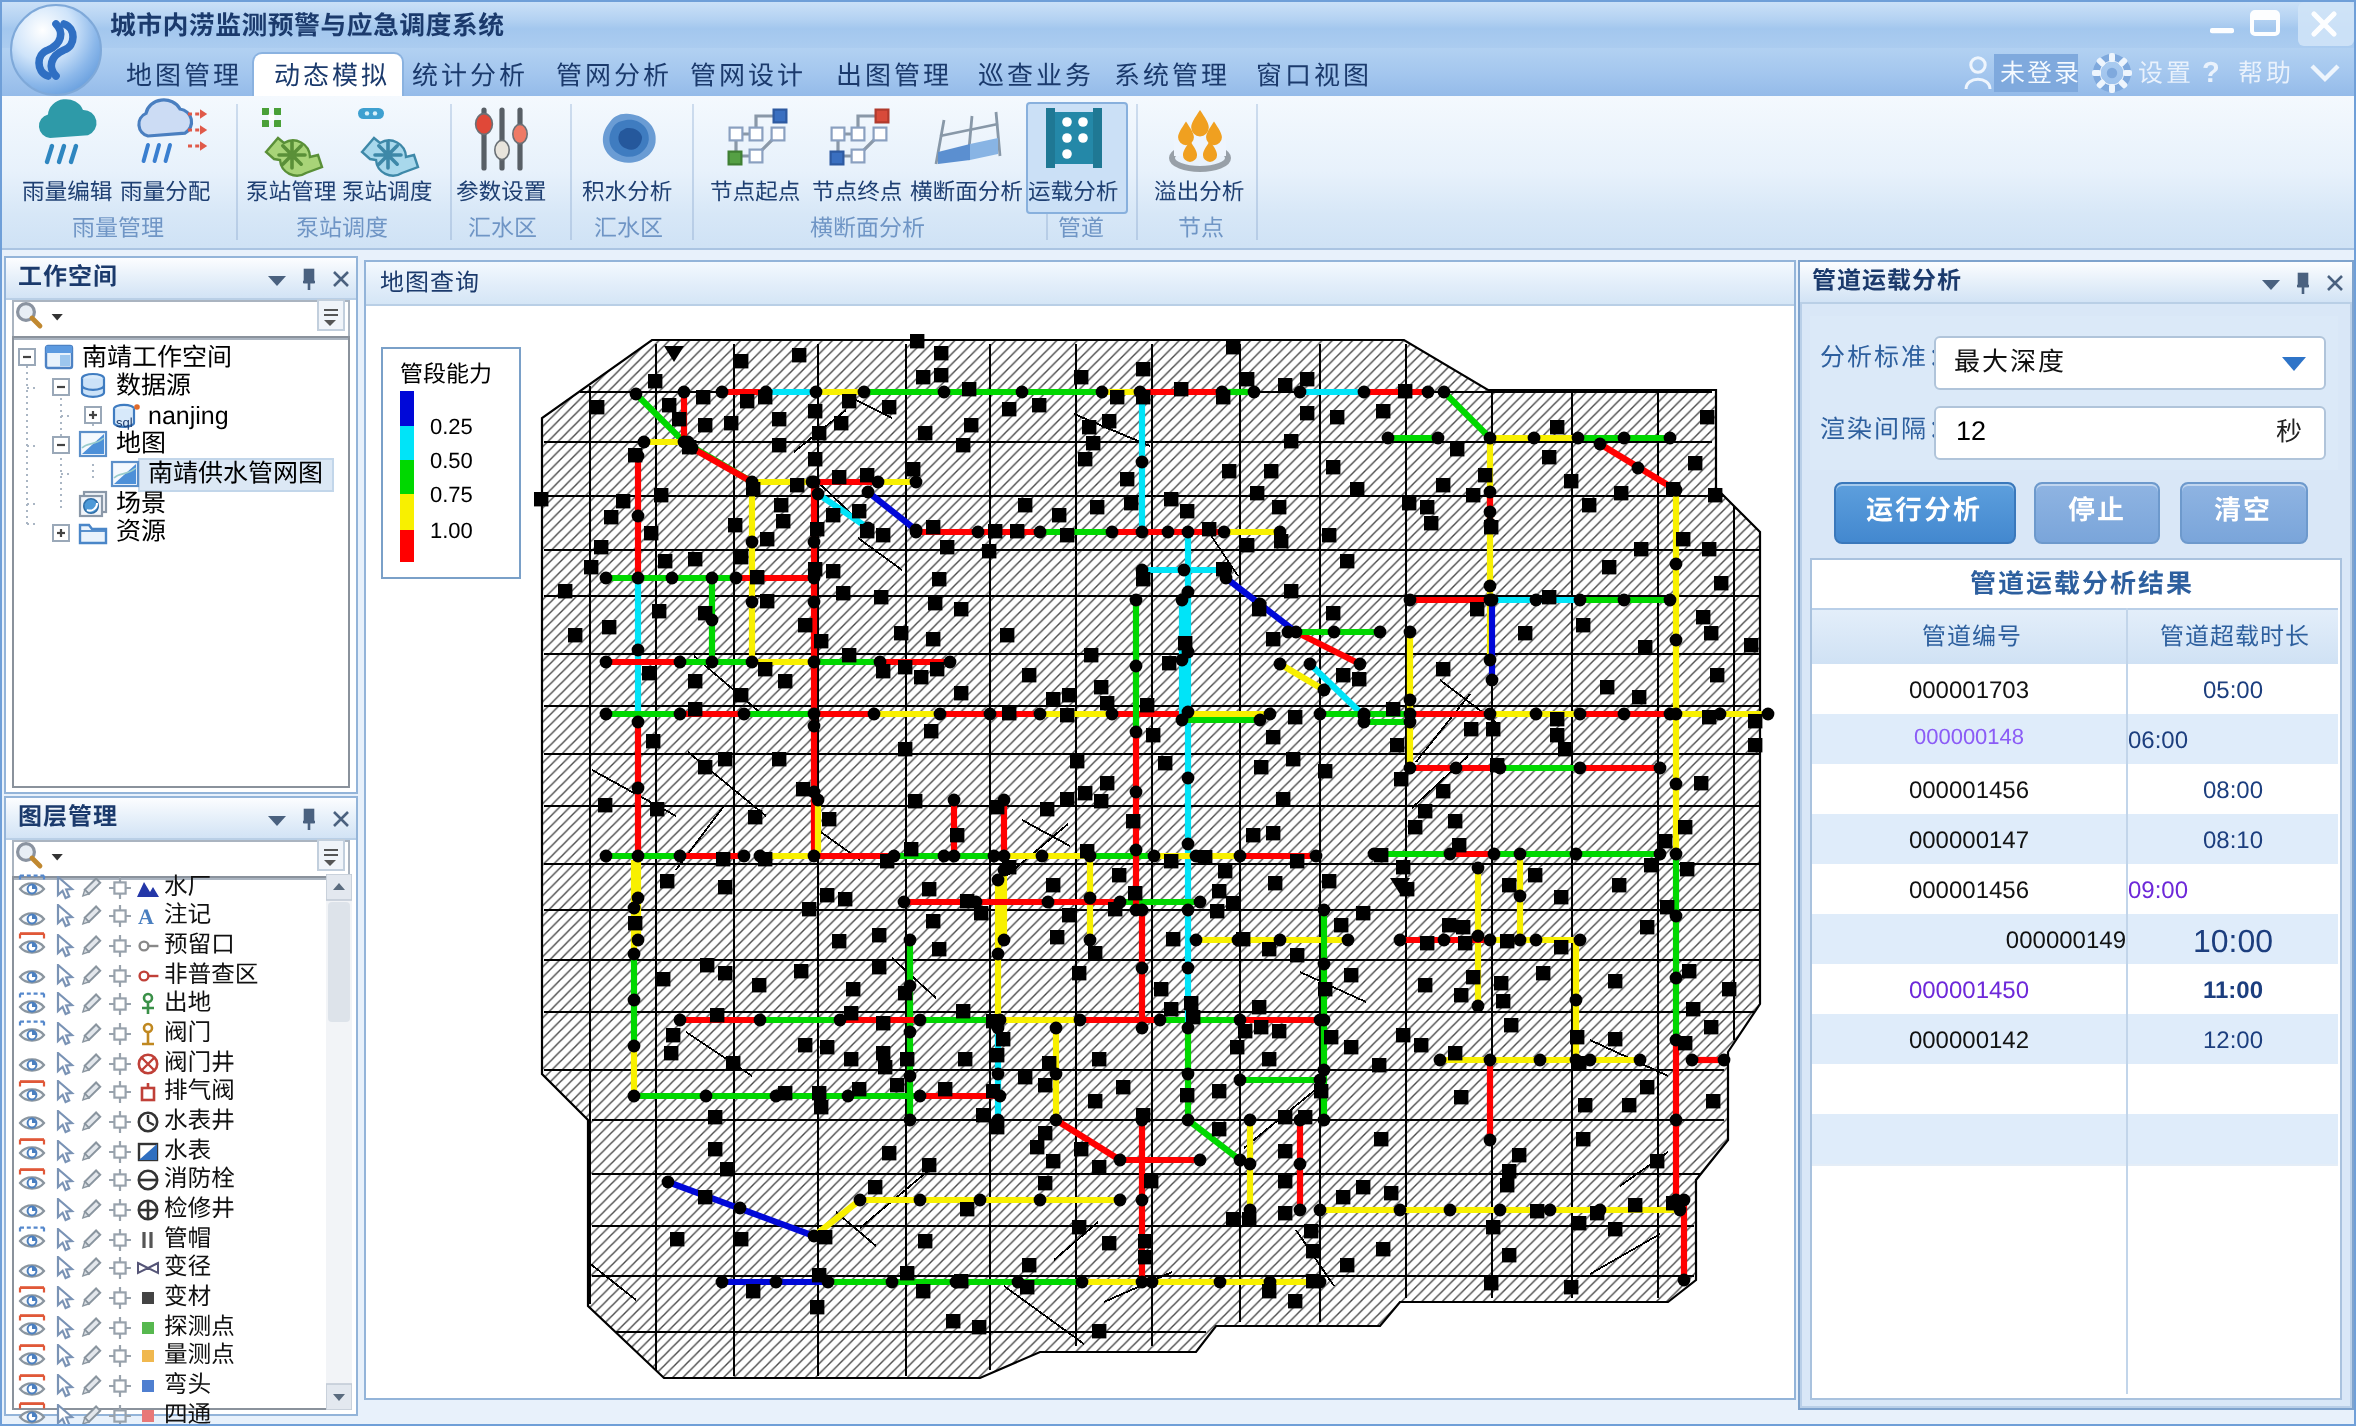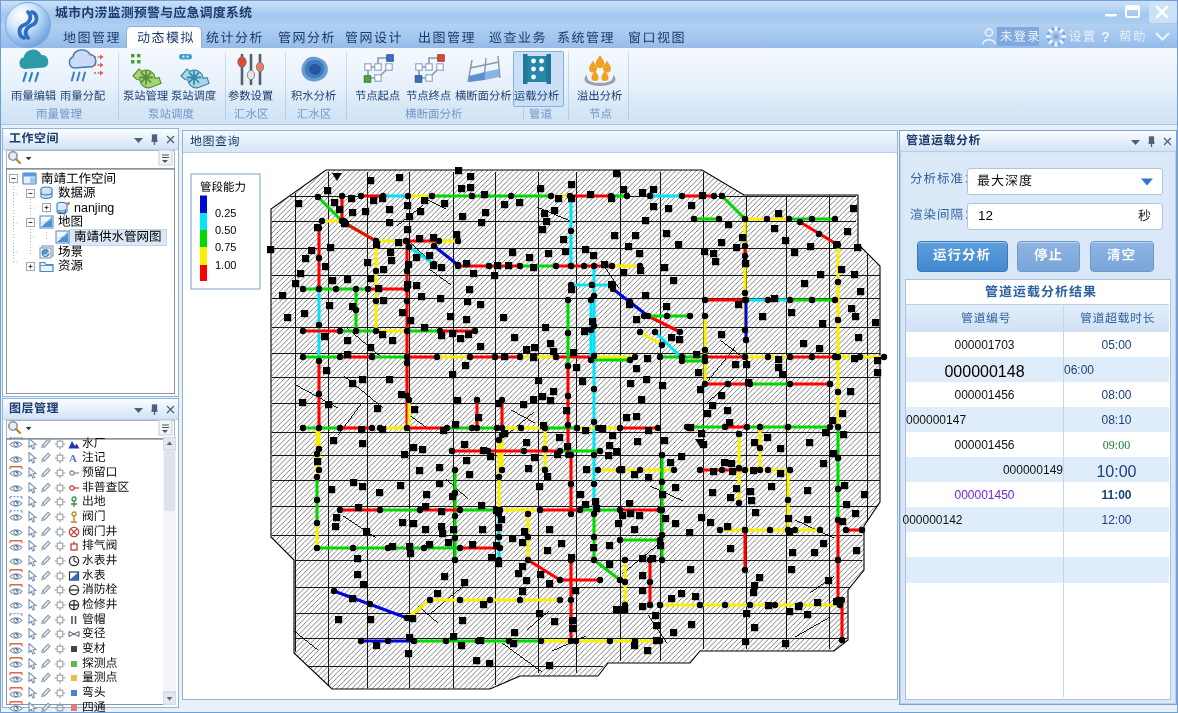--- a/index.html
+++ b/index.html
@@ -2238,39 +2238,39 @@
       <use href="#g69" x="3125"></use>
       <use href="#g146" x="4167"></use>
       <use href="#g147" x="5208"></use>
     </g>
   </svg>
 <div class="abs" style="left:1063px;top:304px;width:1px;height:393px;background:#c2d5ea;"></div>
 <div class="abs" style="left:906px;top:332px;width:263px;height:25px;background:#ffffff;border-bottom:1px solid #e4edf7;"></div>
 <div class="abs" style="left:906px;top:338px;width:157px;text-align:center;font-size:12px;color:#111;">000001703</div>
 <div class="abs" style="left:1064px;top:338px;width:105px;text-align:center;font-size:12px;color:#1c3e7e;">05:00</div>
 <div class="abs" style="left:906px;top:357px;width:263px;height:25px;background:#dfecfa;border-bottom:1px solid #e4edf7;"></div>
-<div class="abs" style="left:906px;top:363px;width:157px;text-align:center;font-size:16px;color:#000000;">000000148</div>
+<div class="abs" style="left:906px;top:363px;width:157px;text-align:center;font-size:11px;color:#8b5cf6;">000000148</div>
 <div class="abs" style="left:1064px;top:363px;width:105px;text-align:left;font-size:12px;color:#1c3e7e;">06:00</div>
 <div class="abs" style="left:906px;top:382px;width:263px;height:25px;background:#ffffff;border-bottom:1px solid #e4edf7;"></div>
 <div class="abs" style="left:906px;top:388px;width:157px;text-align:center;font-size:12px;color:#111;">000001456</div>
 <div class="abs" style="left:1064px;top:388px;width:105px;text-align:center;font-size:12px;color:#1c3e7e;">08:00</div>
 <div class="abs" style="left:906px;top:407px;width:263px;height:25px;background:#dfecfa;border-bottom:1px solid #e4edf7;"></div>
-<div class="abs" style="left:906px;top:413px;width:157px;font-size:12px;color:#111;">000000147</div>
+<div class="abs" style="left:906px;top:413px;width:157px;text-align:center;font-size:12px;color:#111;">000000147</div>
 <div class="abs" style="left:1064px;top:413px;width:105px;text-align:center;font-size:12px;color:#1c3e7e;">08:10</div>
 <div class="abs" style="left:906px;top:432px;width:263px;height:25px;background:#ffffff;border-bottom:1px solid #e4edf7;"></div>
 <div class="abs" style="left:906px;top:438px;width:157px;text-align:center;font-size:12px;color:#111;">000001456</div>
-<div class="abs" style="left:1064px;top:438px;width:105px;text-align:center;font-size:12px;color:#15803d;font-family:Liberation Serif, serif;">09:00</div>
+<div class="abs" style="left:1064px;top:438px;width:105px;text-align:left;font-size:12px;color:#6d28d9;">09:00</div>
 <div class="abs" style="left:906px;top:457px;width:263px;height:25px;background:#dfecfa;border-bottom:1px solid #e4edf7;"></div>
 <div class="abs" style="left:906px;top:463px;width:157px;text-align:right;font-size:12px;color:#111;">000000149</div>
 <div class="abs" style="left:1064px;top:463px;width:105px;text-align:center;font-size:16px;color:#1c3e7e;">10:00</div>
 <div class="abs" style="left:906px;top:482px;width:263px;height:25px;background:#ffffff;border-bottom:1px solid #e4edf7;"></div>
 <div class="abs" style="left:906px;top:488px;width:157px;text-align:center;font-size:12px;color:#6d28d9;">000001450</div>
 <div class="abs" style="left:1064px;top:488px;width:105px;text-align:center;font-size:12px;color:#1c3e7e;font-weight:bold;">11:00</div>
 <div class="abs" style="left:906px;top:507px;width:263px;height:25px;background:#dfecfa;border-bottom:1px solid #e4edf7;"></div>
-<div class="abs" style="left:854px;top:513px;width:157px;text-align:center;font-size:12px;color:#111;">000000142</div>
+<div class="abs" style="left:906px;top:513px;width:157px;text-align:center;font-size:12px;color:#111;">000000142</div>
 <div class="abs" style="left:1064px;top:513px;width:105px;text-align:center;font-size:12px;color:#1c3e7e;">12:00</div>
 <div class="abs" style="left:906px;top:532px;width:263px;height:25px;background:#ffffff;border-bottom:1px solid #e4edf7;"></div>
 <div class="abs" style="left:906px;top:557px;width:263px;height:25px;background:#dfecfa;border-bottom:1px solid #e4edf7;"></div>
 <div class="abs" style="left:1063px;top:332px;width:1px;height:365px;background:#c2d5ea;"></div>
 <div class="abs" style="left:0;top:0;width:1176px;height:711px;border:1px solid #6f9fd8;pointer-events:none;"></div>
 <svg width="0" height="0" style="position:absolute">
     <defs>
       <path id="g1" d="M849 -502C834 -434 814 -371 790 -312C779 -398 772 -497 768 -602H959V-711H904L947 -737C928 -771 886 -819 849 -854L767 -806C794 -778 824 -742 844 -711H765C764 -757 764 -804 765 -850H652L654 -711H351V-378C351 -315 349 -245 336 -176L320 -251L243 -224V-501H322V-611H243V-836H133V-611H45V-501H133V-185C94 -172 58 -160 28 -151L66 -32C144 -62 238 -101 327 -138C311 -81 286 -27 245 19C270 34 315 72 333 93C396 24 429 -71 446 -168C459 -142 468 -102 470 -73C504 -72 536 -73 556 -77C580 -81 596 -90 612 -112C632 -140 636 -230 639 -454C640 -466 640 -494 640 -494H462V-602H658C664 -437 678 -280 704 -159C654 -90 592 -32 517 11C541 29 584 71 600 91C652 56 700 14 741 -34C770 36 808 78 858 78C936 78 967 36 982 -120C955 -132 921 -158 898 -183C895 -80 887 -33 873 -33C854 -33 835 -72 819 -139C880 -236 926 -351 957 -483ZM462 -397H540C538 -249 534 -195 525 -180C519 -171 512 -169 501 -169C490 -169 471 -169 447 -172C459 -243 462 -315 462 -377Z"></path>
       <path id="g10" d="M258 -489C299 -381 346 -237 364 -143L477 -190C455 -283 407 -421 363 -530ZM457 -552C489 -443 525 -300 538 -207L654 -239C638 -333 601 -470 566 -580ZM454 -833C467 -803 482 -767 493 -733H108V-464C108 -319 102 -112 27 30C56 42 111 78 133 99C217 -56 230 -303 230 -464V-620H952V-733H627C614 -772 594 -822 575 -861ZM215 -63V50H963V-63H715C804 -210 875 -382 923 -541L795 -584C758 -414 685 -213 589 -63Z"></path>
       <path id="g100" d="M92 -633V-558H286V-447C286 -404 285 -363 281 -322H60V-246H269C246 -139 192 -43 71 35C91 47 121 73 135 90C272 -1 328 -117 350 -246H642V80H720V-246H942V-322H720V-558H918V-633H720V-837H642V-633H364V-836H286V-633ZM360 -322C363 -363 364 -405 364 -447V-558H642V-322Z"></path>

